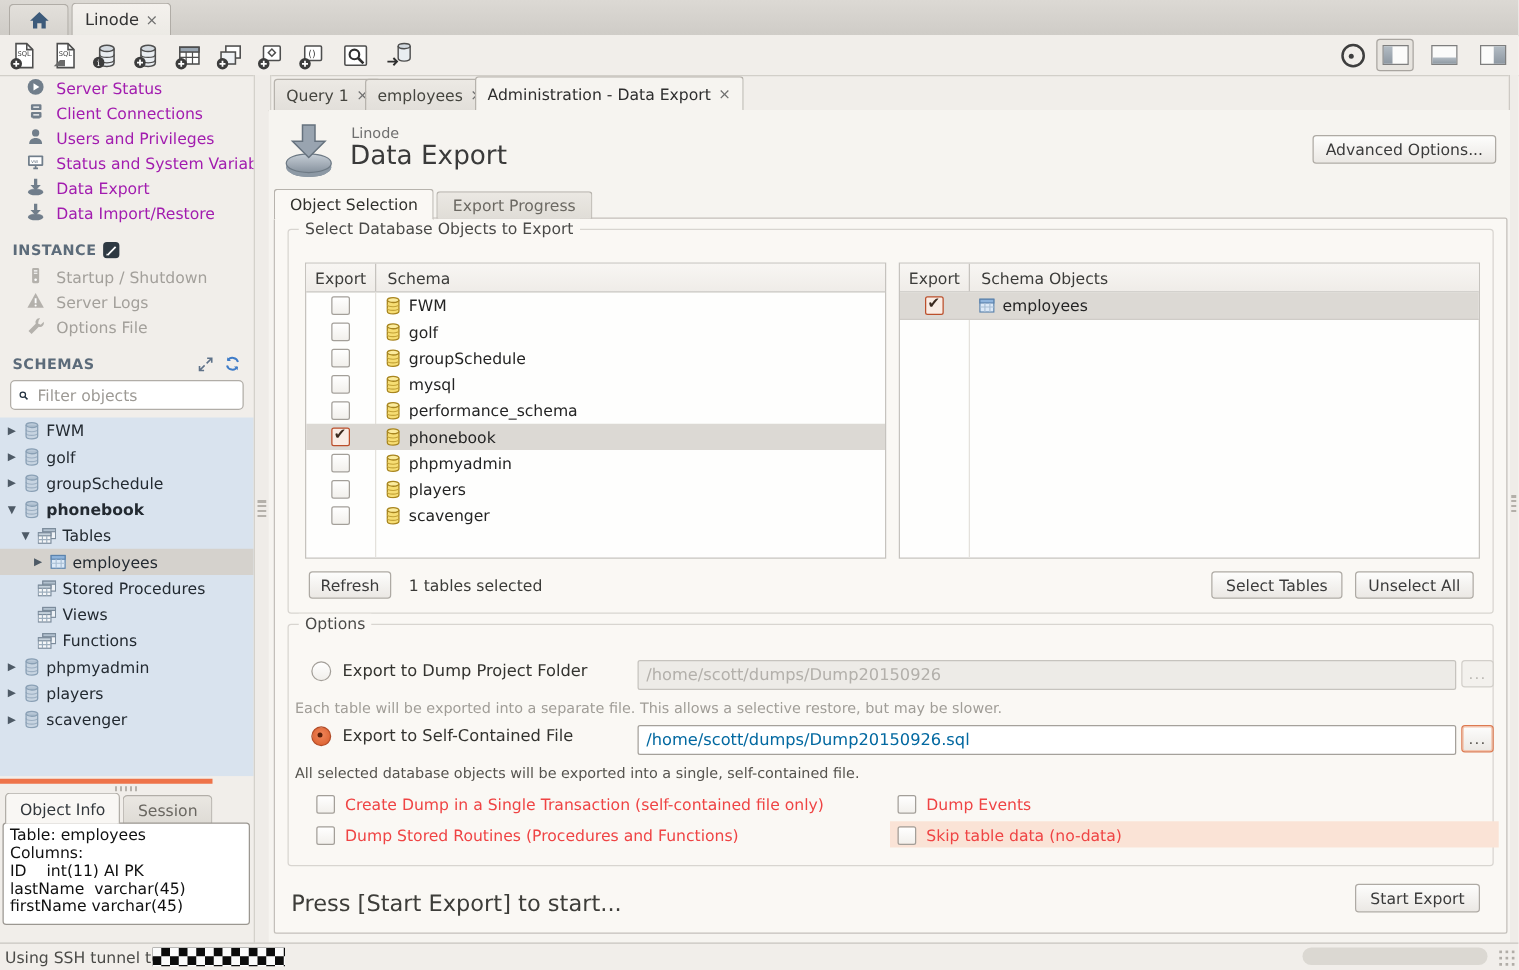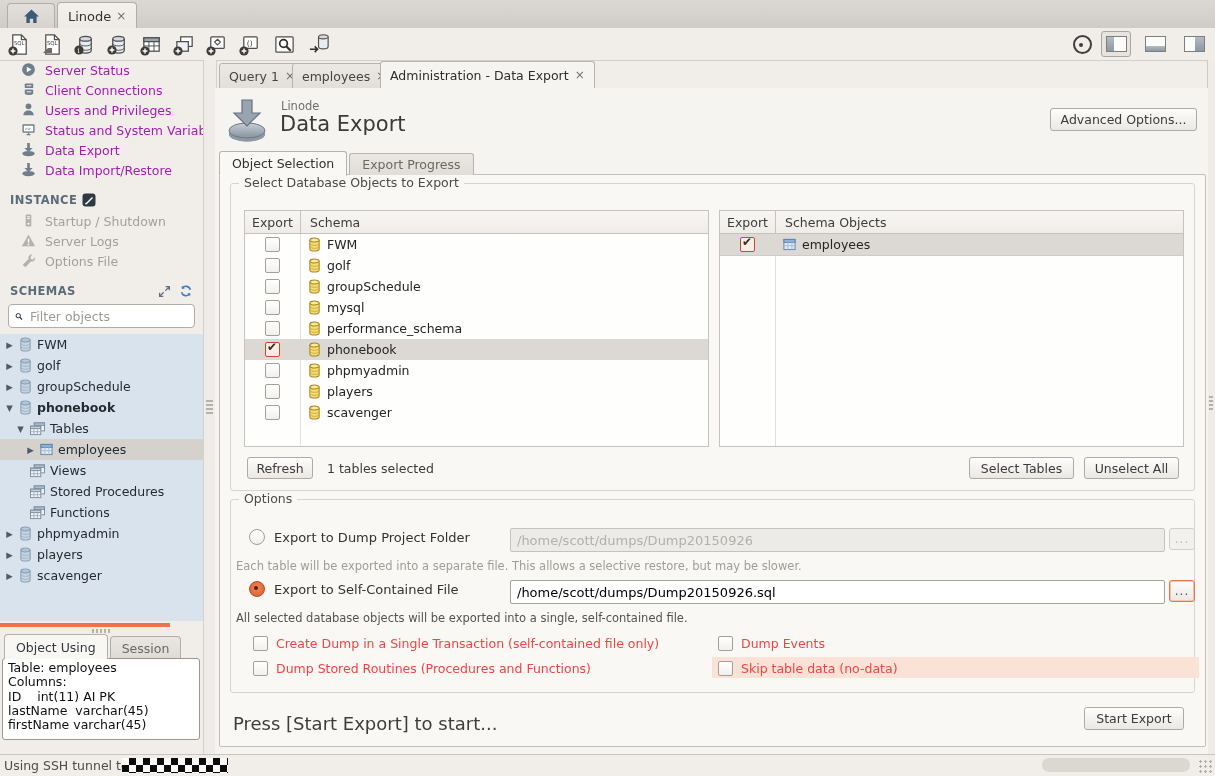--- a/index.html
+++ b/index.html
@@ -101,21 +101,21 @@
   
   .cb{width:13px;height:13px;border:1px solid #a39f99;border-radius:2px;background:linear-gradient(#fff,#f2f0ec);position:relative;flex:0 0 13px;}
   .cb.checked{border-color:#bb4f2b;background:#f9ece4;}
   .cb.checked::after{content:"✔";position:absolute;left:1px;top:-3px;font-size:12px;color:#3c2a1e;}
   .radio{width:14px;height:14px;border-radius:50%;border:1px solid #a39f99;background:linear-gradient(#fff,#f1efeb);flex:0 0 14px;position:relative;}
   .radio.sel{border-color:#b24c28;background:radial-gradient(circle at 50% 42%,#f0875c,#d85a27);}
   .radio.sel::after{content:"";position:absolute;left:4px;top:4px;width:4px;height:4px;border-radius:50%;background:#59200a;}
 
   
   .optrow{position:absolute;left:18px;display:flex;align-items:center;gap:9px;font-size:13px;color:#33332f;}
-  .pathinput{position:absolute;left:279px;width:641px;height:22px;border:1px solid #a5a19b;border-radius:2px;background:#fff;font-family:inherit;font-size:13px;color:#000000;padding:0 6px;}
+  .pathinput{position:absolute;left:279px;width:641px;height:22px;border:1px solid #a5a19b;border-radius:2px;background:#fff;font-family:inherit;font-size:13px;color:#0369a1;padding:0 6px;}
   .pathinput:disabled{background:#edebe7;color:#b3b0ab;border-color:#c6c3be;}
   .browse{position:absolute;left:938px;width:26px;height:22px;font-size:12px;letter-spacing:1px;color:#55524d;}
   .browse.disabled{color:#b9b6b1;background:#f3f1ed;border-color:#d2cfca;}
   .browse.focus{border:1px solid #dd7a50;box-shadow:0 0 0 1px #f3c4ad inset;}
   .helptext{position:absolute;left:5px;font-size:11.5px;color:#a09d97;}
   .helptext.dark{color:#55534e;}
   .cbrow{position:absolute;display:flex;align-items:center;gap:8px;font-size:12.5px;color:#ef4444;}
   .pinkband{position:absolute;left:481px;top:157px;width:487px;height:21px;background:#fae3d6;}
 
   .footer-hint{position:absolute;left:13px;top:538px;font-size:18px;color:#3d3d39;}
@@ -498,27 +498,27 @@
           <span class="arr">▶</span>
           <svg class="ic" width="13" height="13">
             <use href="#i-tbl"></use>
           </svg>
           <span>employees</span>
         </div>
       <div class="trow lvl1" style="padding-left:30px">
           <svg class="ic" width="15" height="14">
             <use href="#i-coll"></use>
           </svg>
-          <span>Views</span>
+          <span>Stored Procedures</span>
         </div>
       <div class="trow lvl1" style="padding-left:30px">
           <svg class="ic" width="15" height="14">
             <use href="#i-coll"></use>
           </svg>
-          <span>Stored Procedures</span>
+          <span>Views</span>
         </div>
       <div class="trow lvl1" style="padding-left:30px">
           <svg class="ic" width="15" height="14">
             <use href="#i-coll"></use>
           </svg>
           <span>Functions</span>
         </div>
       <div class="trow lvl0">
           <span class="arr">▶</span>
           <svg class="ic cylblue" width="13" height="15">
@@ -542,21 +542,21 @@
         </div>
     </div>
 
     <div class="hsplit">
         <div class="orange"></div>
         <div class="grip"></div>
       </div>
 
     <div class="infotabs">
       <div class="itab active">
-          <span>Object Using</span>
+          <span>Object Info</span>
         </div>
       <div class="itab">
           <span>Session</span>
         </div>
     </div>
     <div class="infobox">
       <div class="infoline">Table: employees</div>
       <div class="infoline">Columns:</div>
       <div class="infoline">ID    int(11) AI PK</div>
       <div class="infoline">lastName  varchar(45)</div>

